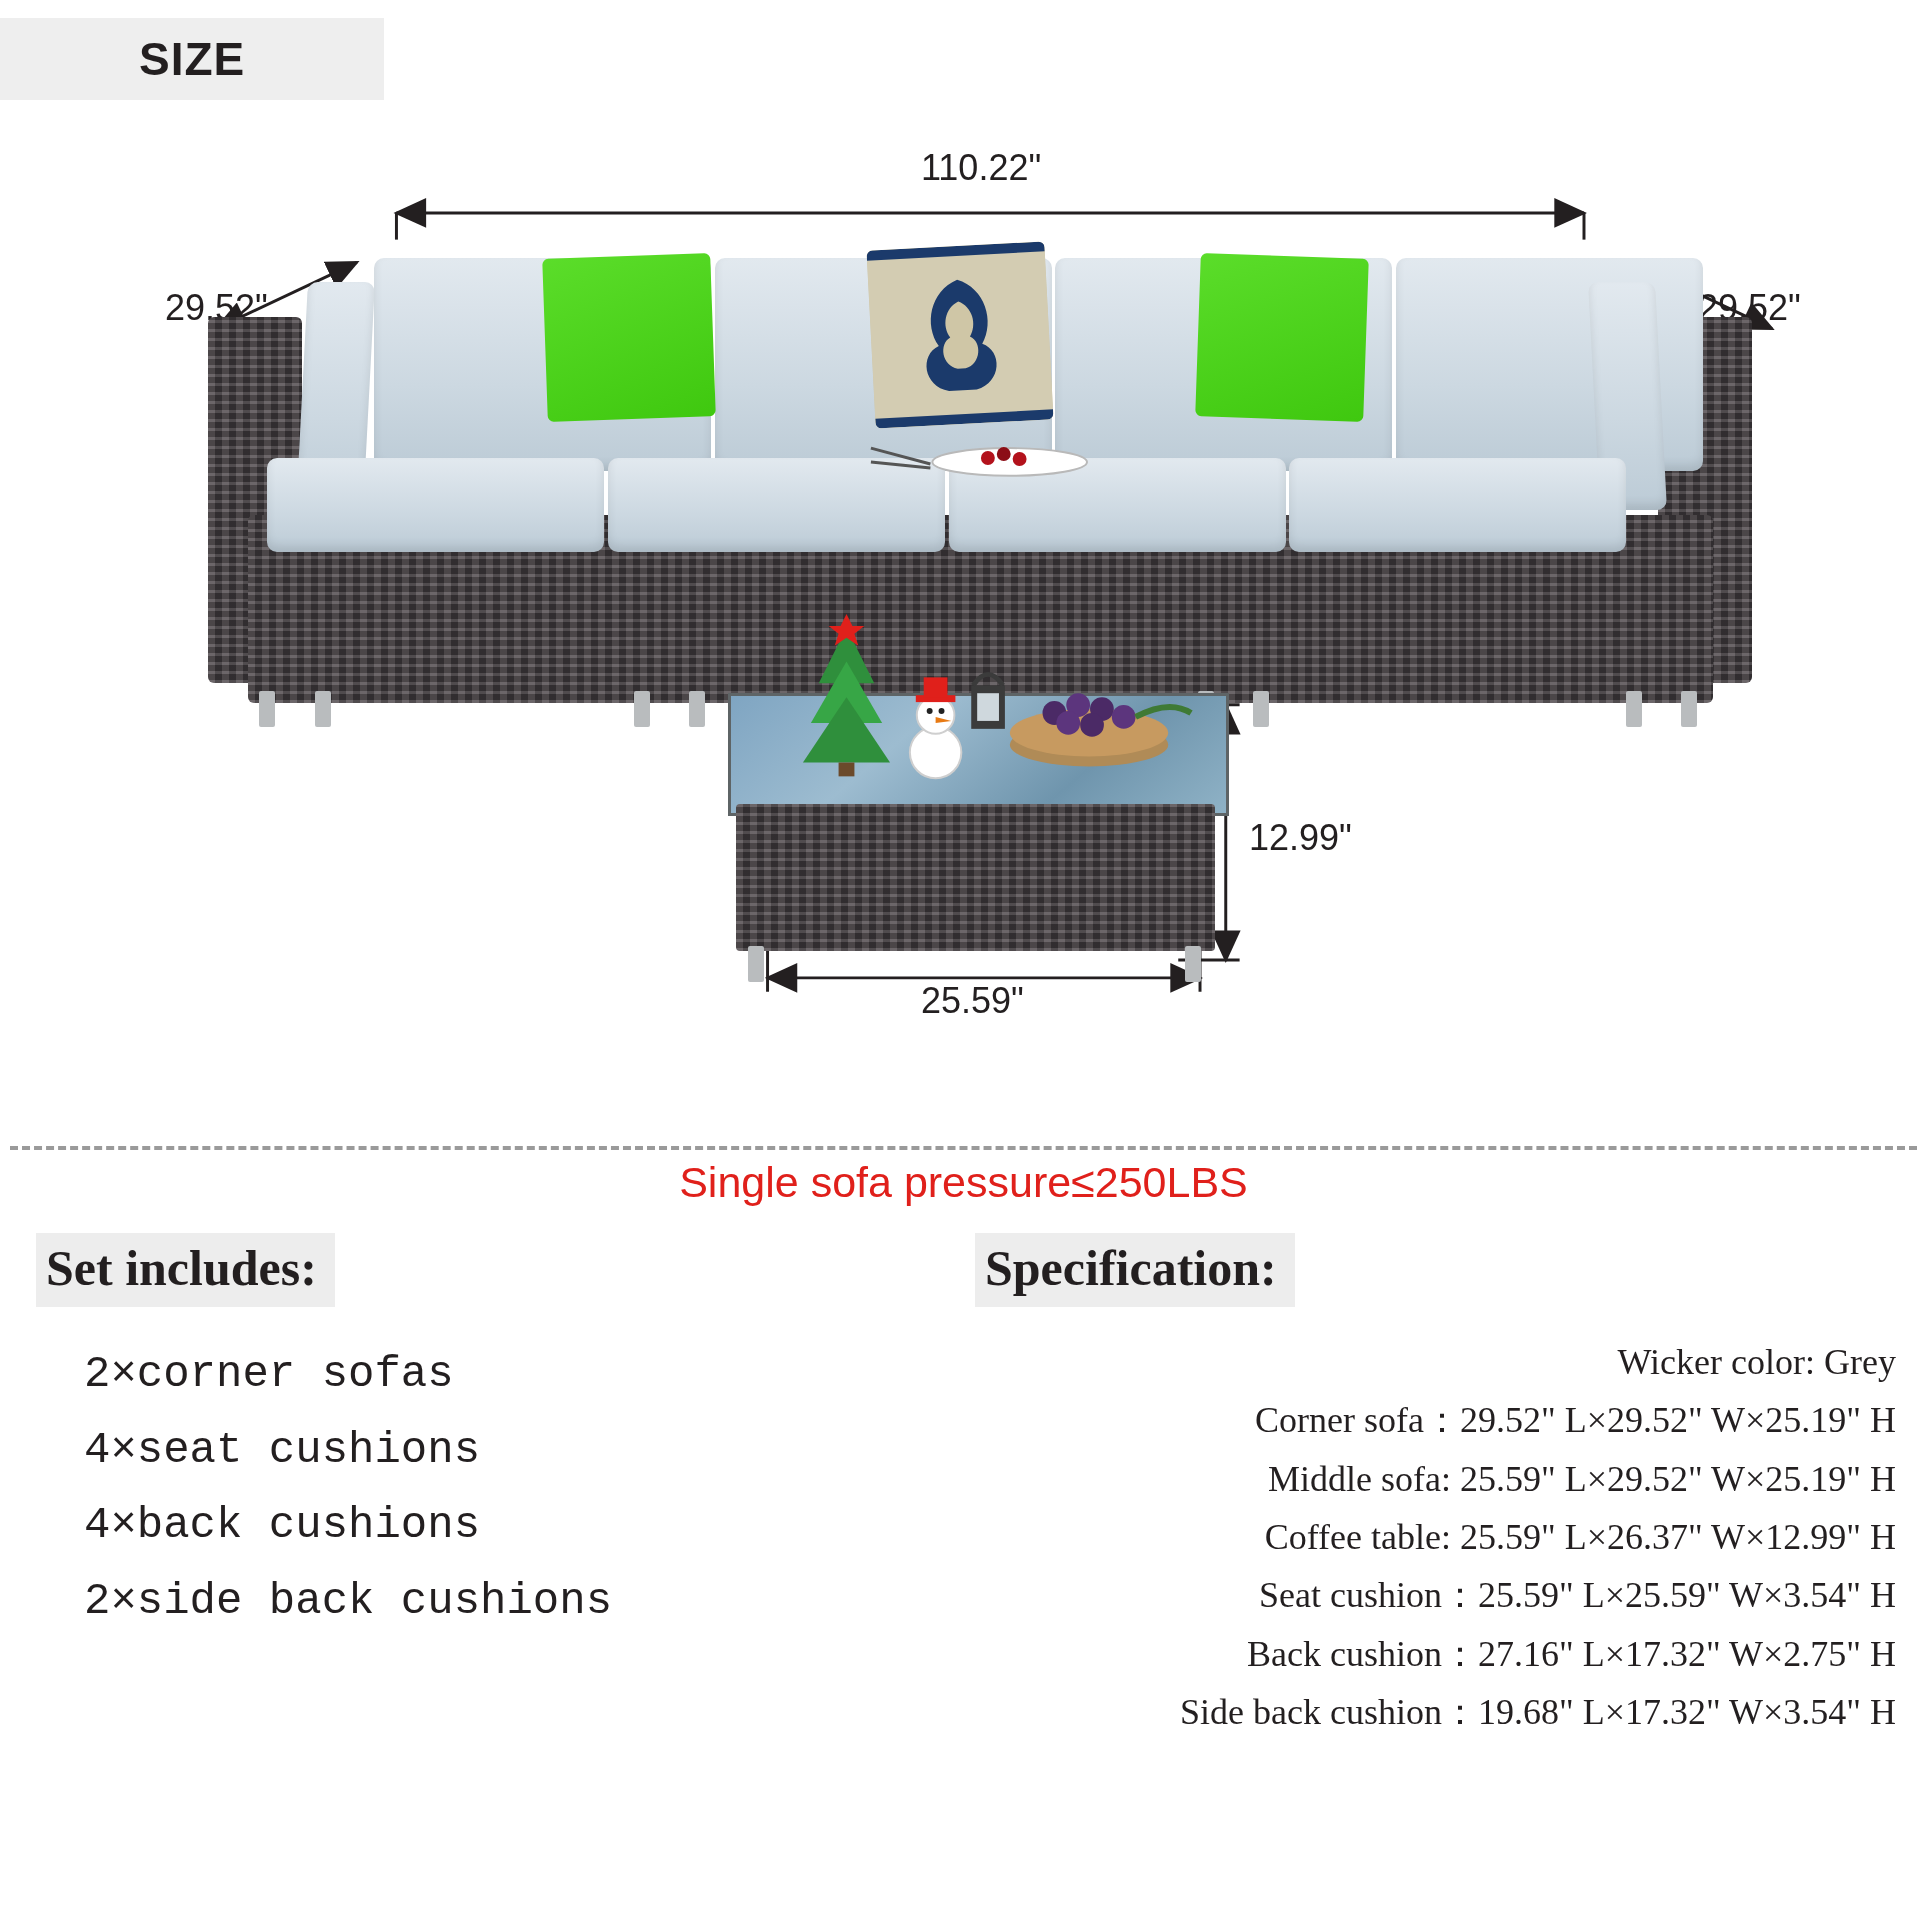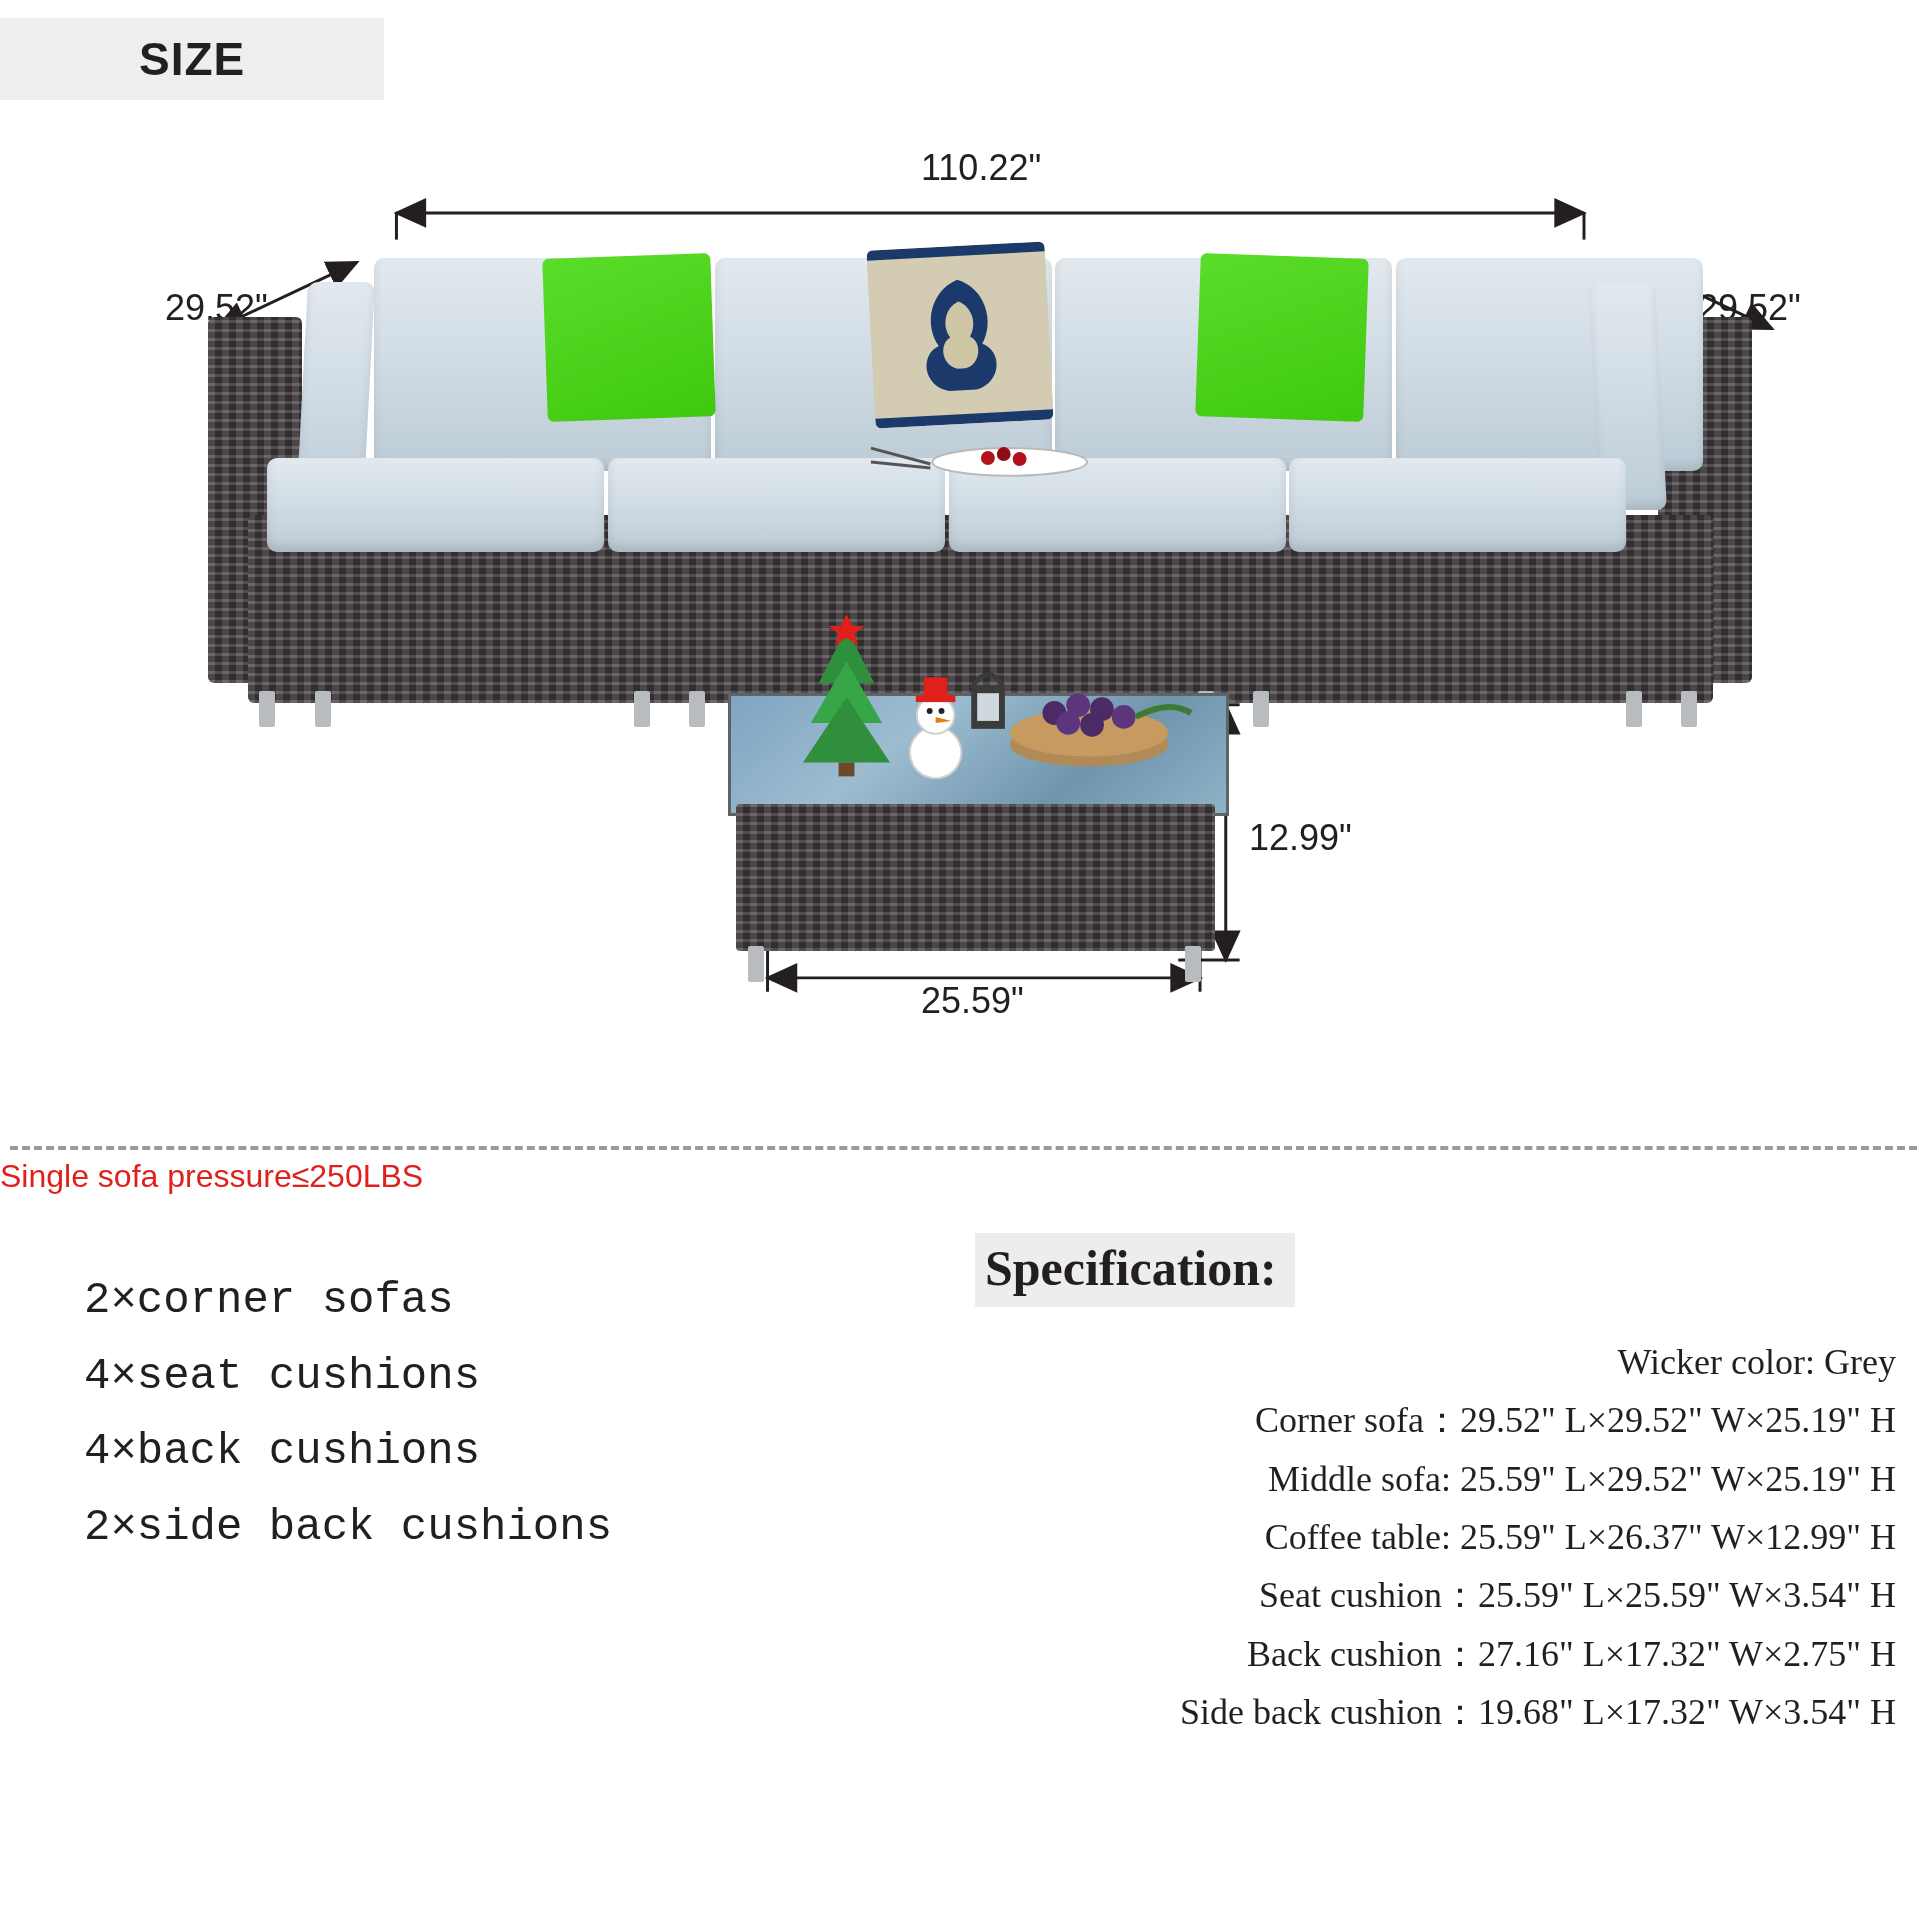--- a/index.html
+++ b/index.html
@@ -115,22 +115,22 @@
     height: 117px;
     background: linear-gradient(140deg, #7fa5c2 0%, #9dbcd0 35%, #6f95ad 70%, #8fb2c6 100%);
     border: 3px solid #5e6466;
   }
 
   .pressure-note {
     position: absolute;
     top: 1049px;
     left: 0;
     width: 100%;
-    text-align: left;
-    font-size: 32px;
+    text-align: center;
+    font-size: 43px;
     color: #e0201b;
   }
 
   
   .divider {
     position: absolute;
     top: 1146px;
     left: 10px;
     width: 1907px;
     border-top: 4px dashed #9a9a9a;
@@ -329,20 +329,21 @@
       <path d="M352 104 q34 -18 56 -4" stroke="#3f7a35" stroke-width="6" fill="none"></path>
     </svg>
   </div>
 
   <div class="pressure-note">Single sofa pressure≤250LBS</div>
 </div>
 
 <div class="divider"></div>
 
 <div class="col-left">
+  <div class="sec-title">Set includes:</div>
   <ul class="set-list">
     <li>2×corner sofas</li>
     <li>4×seat cushions</li>
     <li>4×back cushions</li>
     <li>2×side back cushions</li>
   </ul>
 </div>
 
 <div class="col-right">
   <div class="sec-title">Specification:</div>

